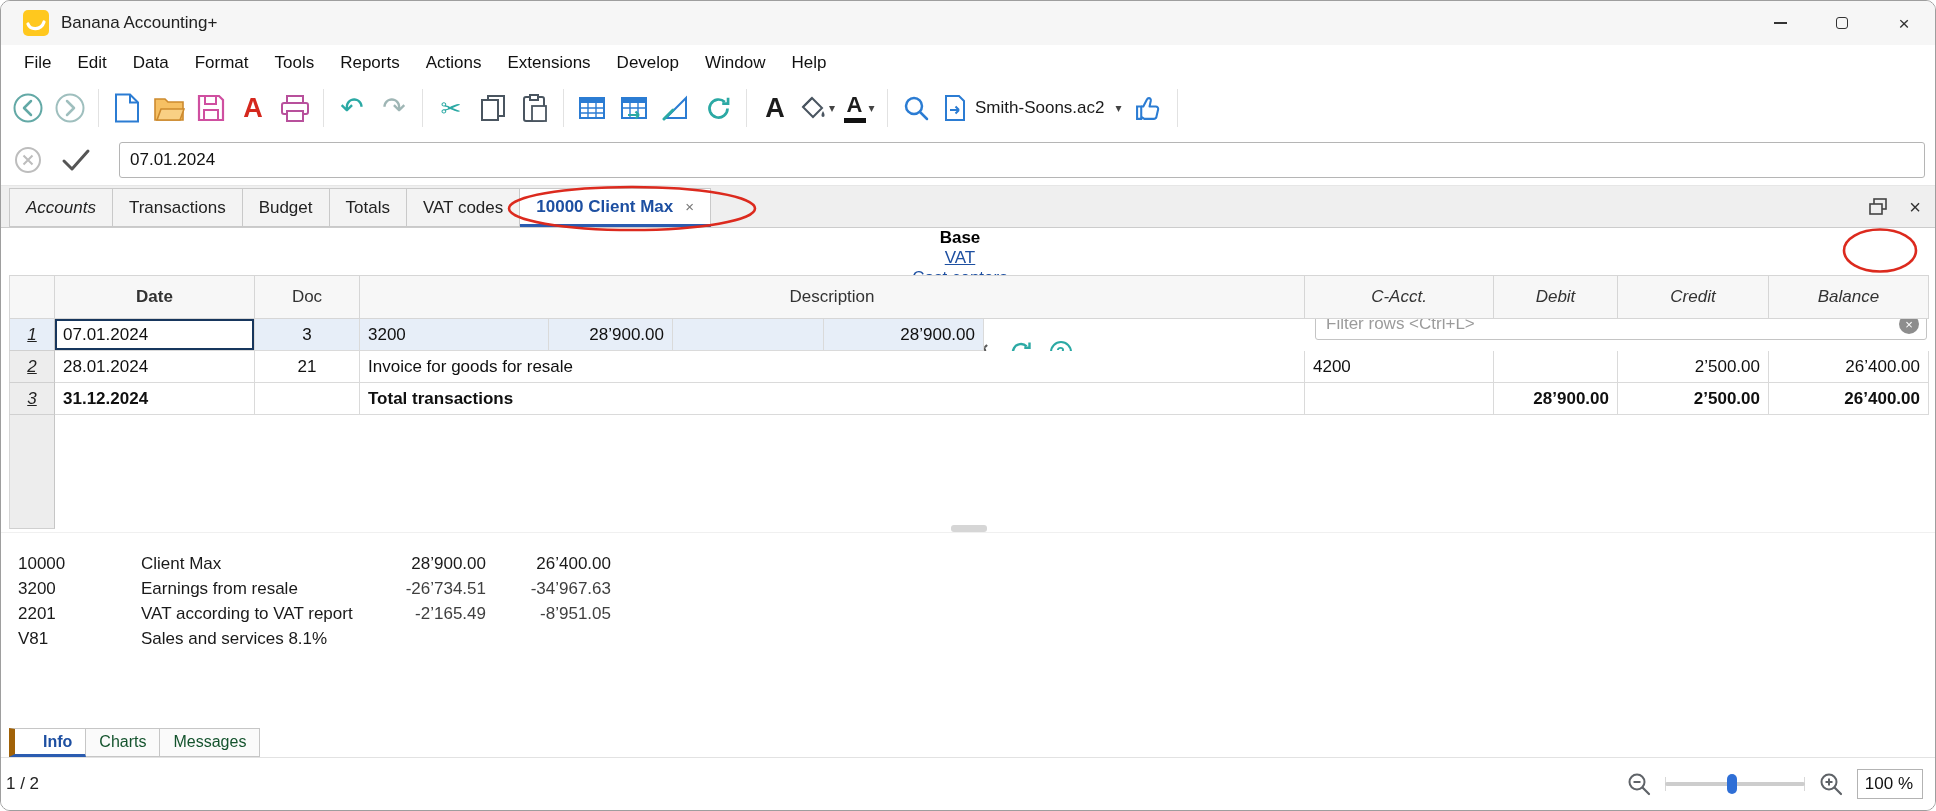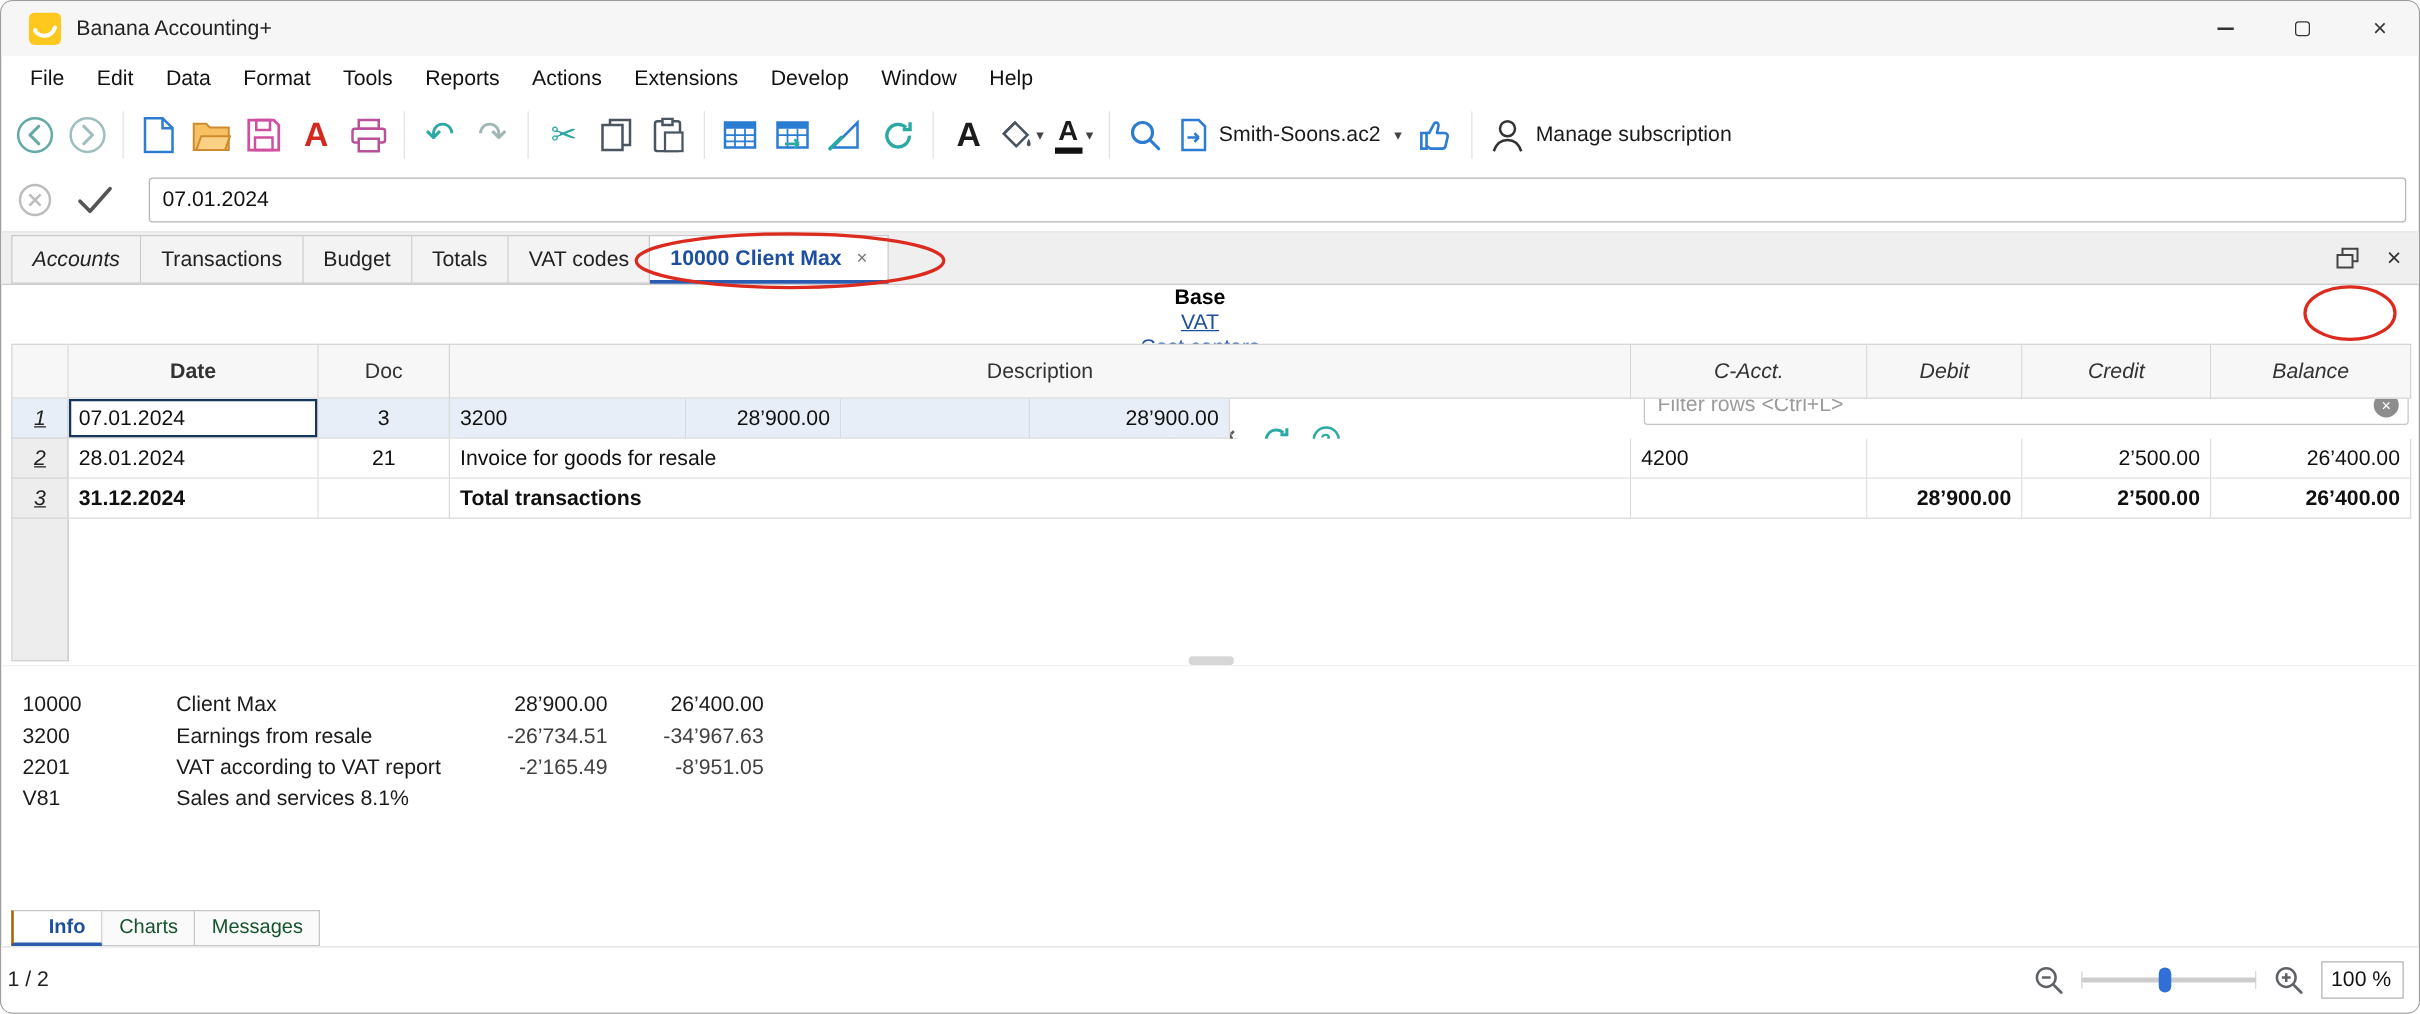--- a/index.html
+++ b/index.html
@@ -95,21 +95,21 @@
   .info-row{display:flex;height:25px;line-height:25px;padding-left:17px;}
   .i-acc{width:123px;}
   .i-desc{width:225px;}
   .i-v1{width:120px;text-align:right;}
   .i-v2{width:125px;text-align:right;}
   .neg{color:#404040;}
 
   
   .bottomtabs{position:absolute;left:0;right:0;top:725px;height:31px;display:flex;align-items:flex-end;padding-left:8px;}
   .btab{height:29px;line-height:26px;padding:0 13px;border:1px solid #c6c6c6;border-left:none;background:#fafafa;color:#14532d;font-size:16px;}
-  .btab:first-child{border-left:2px solid #a16207;padding-left:28px;}
+  .btab:first-child{border-left:6px solid #a16207;padding-left:28px;}
   .btab.active{background:#fff;color:#1d4fa1;font-weight:bold;border-bottom:3px solid #2b5cb0;}
 
   
   .statusbar{position:absolute;left:0;right:0;top:756px;bottom:0;border-top:1px solid #e2e2e2;display:flex;align-items:center;background:#fff;}
   .page-indicator{margin-left:5px;color:#222;}
   .zoom-group{margin-left:auto;display:flex;align-items:center;gap:13px;margin-right:12px;}
   .slider{position:relative;width:140px;height:22px;}
   .slider-track{position:absolute;left:0;right:0;top:9px;height:4px;background:#cdcdcd;border-radius:2px;}
   .slider-tick{position:absolute;top:4px;width:1px;height:14px;background:#d8d8d8;}
   .slider-handle{position:absolute;left:62px;top:1px;width:10px;height:20px;background:#2f6fd6;border-radius:5px;}
@@ -285,27 +285,20 @@
       <span class="file-name">Smith-Soons.ac2</span>
       <span class="dd">▾</span>
     </div>
     <div class="tbtn">
       <svg width="27" height="27" viewBox="0 0 26 26">
           <path d="M2 11h4v12H2z" fill="none" stroke="#2b7cd3" stroke-width="2"></path>
           <path d="M6 21l3 2h9c1.5 0 2.5-1 2.7-2.2l1.6-7c.3-1.5-.8-2.8-2.3-2.8h-6l1.2-5.4C15.5 4 14.6 3 13.4 3c-.8 0-1.5.4-1.8 1.1L8 11H6" fill="none" stroke="#2b7cd3" stroke-width="2" stroke-linejoin="round"></path>
         </svg>
     </div>
     <div class="tsep"></div>
-    <div class="subscription">
-      <svg width="26" height="28" viewBox="0 0 26 28">
-          <circle cx="13" cy="9" r="6" fill="none" stroke="#333" stroke-width="2"></circle>
-          <path d="M2 27c2-6 6-9 11-9s9 3 11 9" fill="none" stroke="#333" stroke-width="2"></path>
-        </svg>
-      <span>Manage subscription</span>
-    </div>
   </div>
 
   <div class="formulabar">
     <div class="fx-cancel">
       <svg width="30" height="30" viewBox="0 0 30 30">
           <circle cx="15" cy="15" r="12" fill="none" stroke="#bdbdbd" stroke-width="2"></circle>
           <path d="M10.5 10.5l9 9M19.5 10.5l-9 9" stroke="#bdbdbd" stroke-width="2"></path>
         </svg>
     </div>
     <div class="fx-accept">

